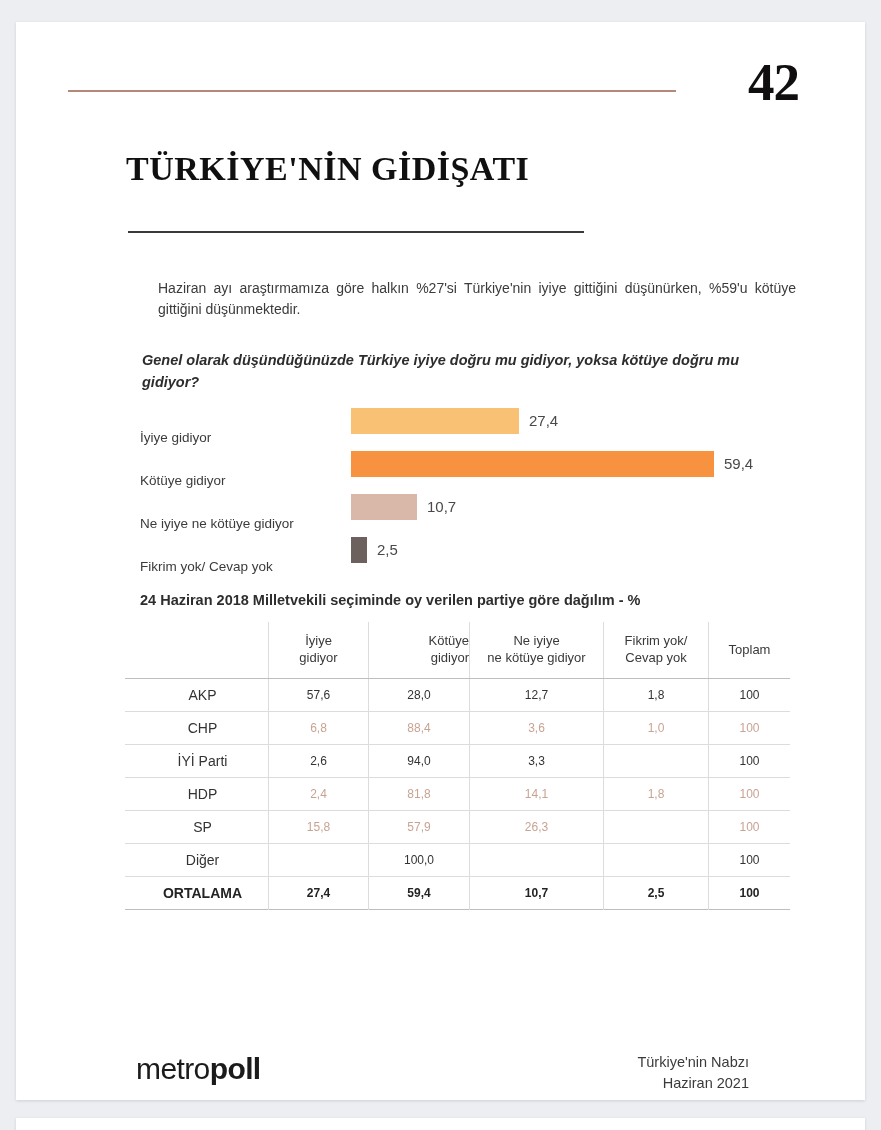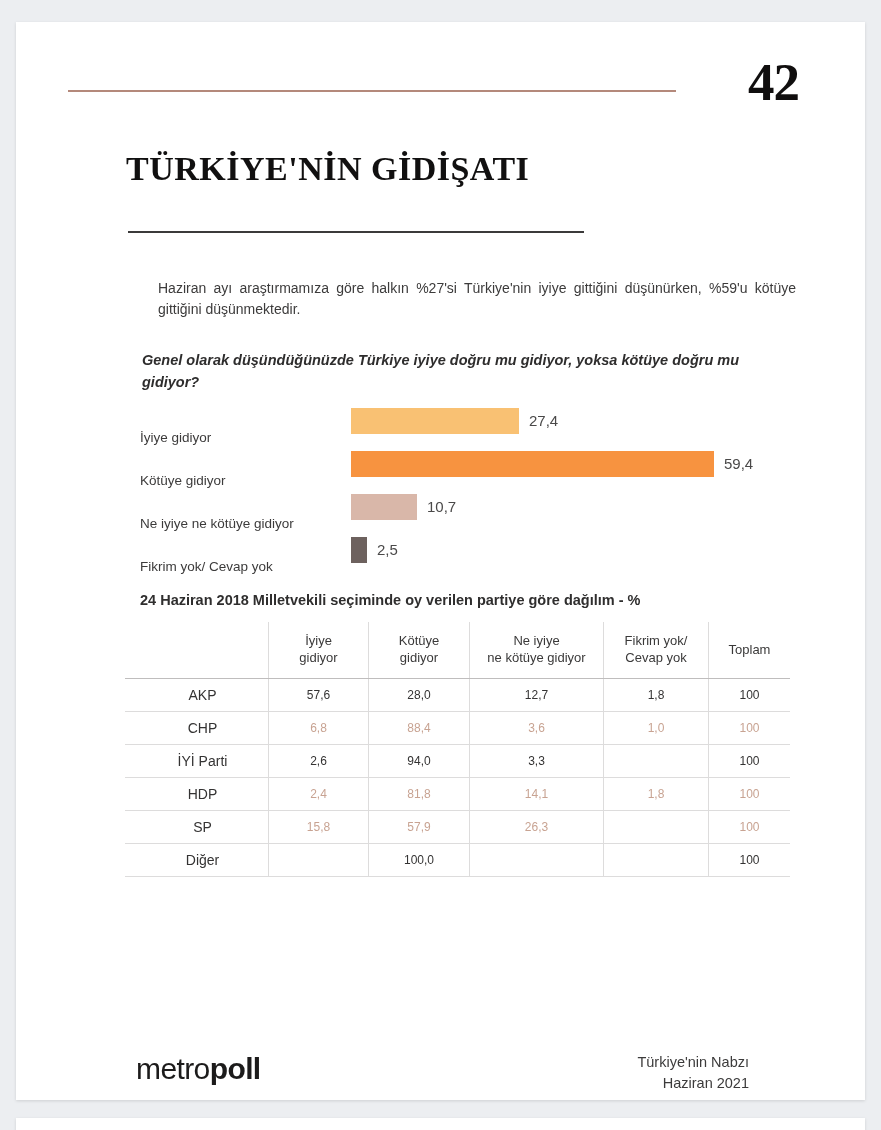--- a/index.html
+++ b/index.html
@@ -279,21 +279,21 @@
     <table class="data-table">
       <thead>
         <tr id="table-header-row">
             <th class="col-party" style="width: 131px;">
               <div></div>
             </th>
             <th style="width: 99px;">
               <div>İyiye</div>
               <div>gidiyor</div>
             </th>
-            <th style="width: 100px;">
+            <th style="width: 100px; text-align: right;">
               <div>Kötüye</div>
               <div>gidiyor</div>
             </th>
             <th style="width: 133px;">
               <div>Ne iyiye</div>
               <div>ne kötüye gidiyor</div>
             </th>
             <th style="width: 104px;">
               <div>Fikrim yok/</div>
               <div>Cevap yok</div>
@@ -345,20 +345,28 @@
             <td>100</td>
           </tr>
           <tr>
             <td class="col-party">Diğer</td>
             <td></td>
             <td>100,0</td>
             <td></td>
             <td></td>
             <td>100</td>
           </tr>
+          <tr class="row-total">
+            <td class="col-party">ORTALAMA</td>
+            <td>27,4</td>
+            <td>59,4</td>
+            <td>10,7</td>
+            <td>2,5</td>
+            <td>100</td>
+          </tr>
         </tbody>
     </table>
 
     <div class="brand-logo">
       <span class="brand-light">metro</span><span class="brand-bold">poll</span>
     </div>
 
     <div class="footer-meta">
       <div>Türkiye'nin Nabzı</div>
       <div>Haziran 2021</div>

